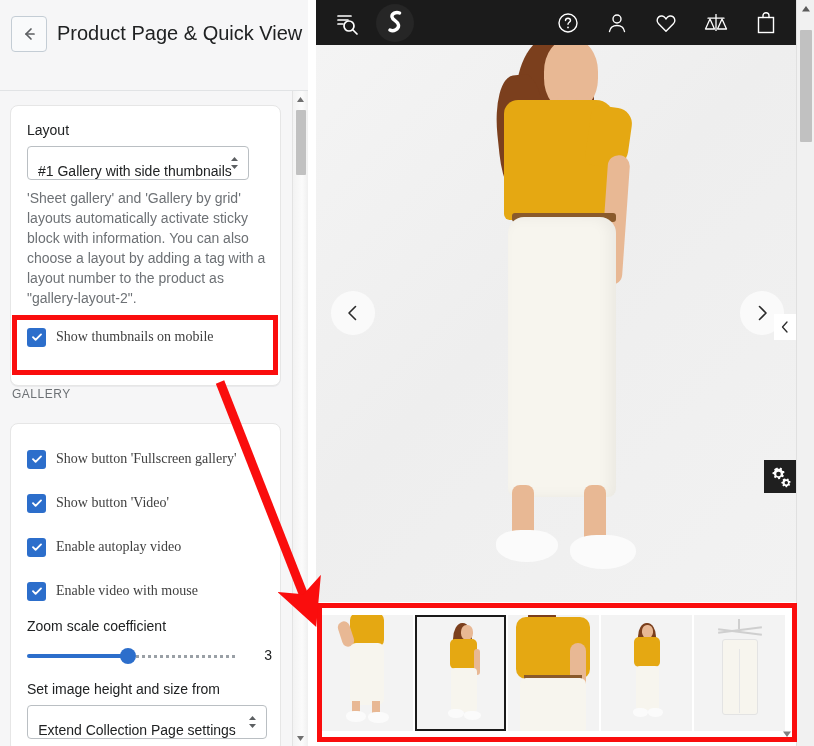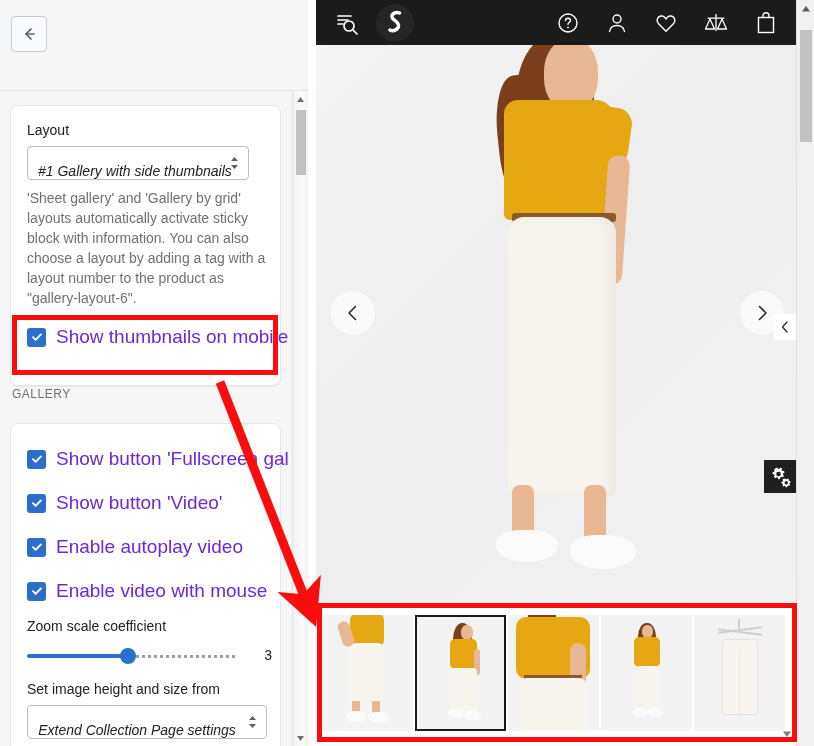--- a/index.html
+++ b/index.html
@@ -91,21 +91,20 @@
     height: 34px;
     display: flex;
     align-items: center;
     padding: 16px 30px 0 10px;
     font-size: 14px;
     color: #202223;
     cursor: pointer;
     box-sizing: border-box;
     white-space: nowrap;
     overflow: hidden;
-    font-style: italic;
   }
   .select-arrows {
     position: absolute;
     right: 9px; top: 50%;
     transform: translateY(-50%);
     width: 10px; height: 16px;
     display: flex; flex-direction: column; justify-content: center;
     align-items: center; gap: 2px;
   }
   .help-text {
@@ -122,24 +121,25 @@
   .cbx {
     width: 19px; height: 19px;
     border-radius: 3px;
     background: #2c6ecb;
     flex: 0 0 auto;
     display: flex; align-items: center; justify-content: center;
     cursor: pointer;
   }
   .cbx svg { display: block; }
   .cbx-label {
-    font-size: 19px;
-    color: #6d28d9;
+    font-size: 14px;
+    color: #404040;
     line-height: 20px;
     white-space: nowrap;
+    font-family: Liberation Serif, serif;
   }
 
   #section-gallery-label {
     position: absolute;
     left: 12px; top: 296px;
     font-size: 12px;
     letter-spacing: 0.5px;
     color: #6d7175;
     font-weight: 400;
   }
@@ -382,38 +382,39 @@
 
     <div id="panel-header">
       <div id="back-button">
         <span>
           <svg width="18" height="18" viewBox="0 0 18 18" fill="none">
             <path d="M11 4L6 9L11 14" stroke="#5c5f62" stroke-width="1.7" stroke-linecap="round" stroke-linejoin="round"></path>
             <path d="M6 9H14" stroke="#5c5f62" stroke-width="1.7" stroke-linecap="round"></path>
           </svg>
         </span>
       </div>
+      <div id="page-title">Product Page &amp; Quick View</div>
     </div>
 
     <div id="panel-scroll">
 
       <div class="card" id="card-layout">
         <div class="field-label" style="position:absolute;left:16px;top:14px;">Layout</div>
 
         <div class="select-box" style="position:absolute;left:16px;top:40px;width:222px;">
           <span>#1 Gallery with side thumbnails</span>
           <span class="select-arrows">
             <svg width="9" height="14" viewBox="0 0 9 14" fill="none">
               <path d="M4.5 1L8 5H1L4.5 1Z" fill="#5c5f62"></path>
               <path d="M4.5 13L1 9H8L4.5 13Z" fill="#5c5f62"></path>
             </svg>
           </span>
         </div>
 
-        <div class="help-text" style="position:absolute;left:16px;top:82px;width:240px;">'Sheet gallery' and 'Gallery by grid' layouts automatically activate sticky block with information. You can also choose a layout by adding a tag with a layout number to the product as "gallery-layout-6".</div>
+        <div class="help-text" style="position:absolute;left:16px;top:82px;width:240px;">'Sheet gallery' and 'Gallery by grid' layouts automatically activate sticky block with information. You can also choose a layout by adding a tag with a layout number to the product as "gallery-layout-2".</div>
 
         <div class="checkbox-row" style="position:absolute;left:16px;top:221px;">
           <span class="cbx">
             <svg width="12" height="12" viewBox="0 0 12 12" fill="none">
               <path d="M2 6.2L4.6 8.8L10 3.4" stroke="#ffffff" stroke-width="1.9" stroke-linecap="round" stroke-linejoin="round"></path>
             </svg>
           </span>
           <span class="cbx-label">Show thumbnails on mobile</span>
         </div>
       </div>

